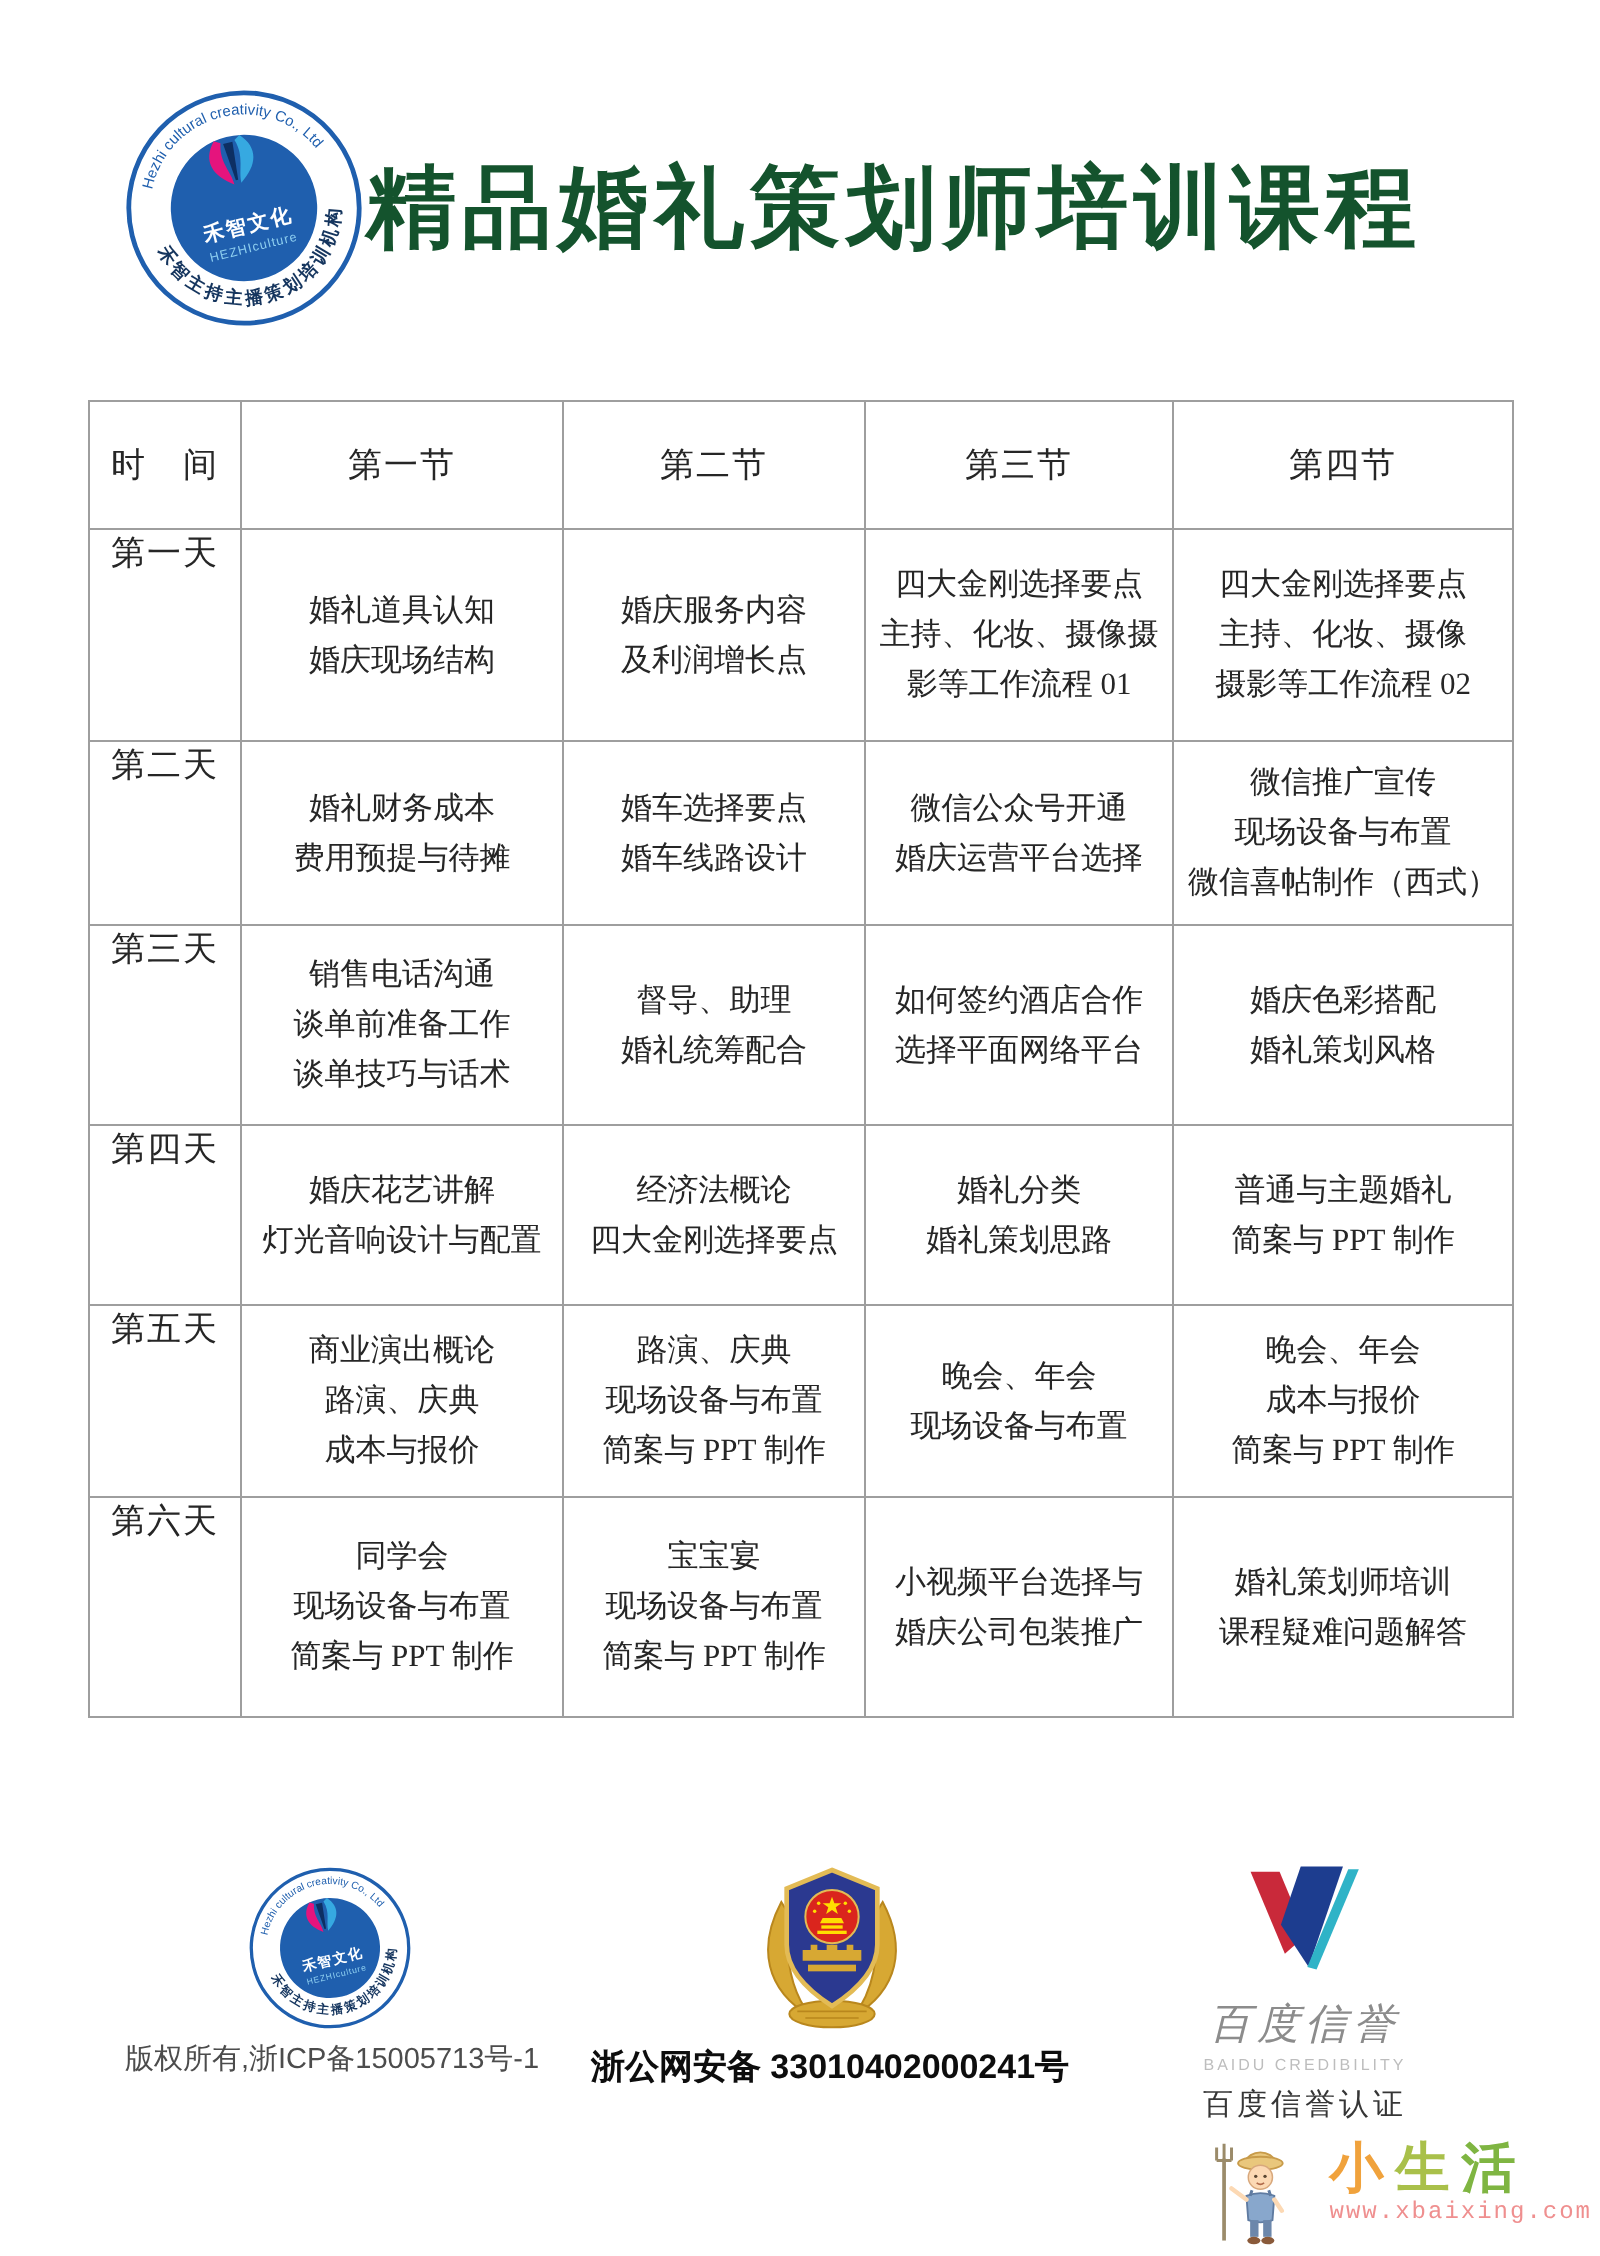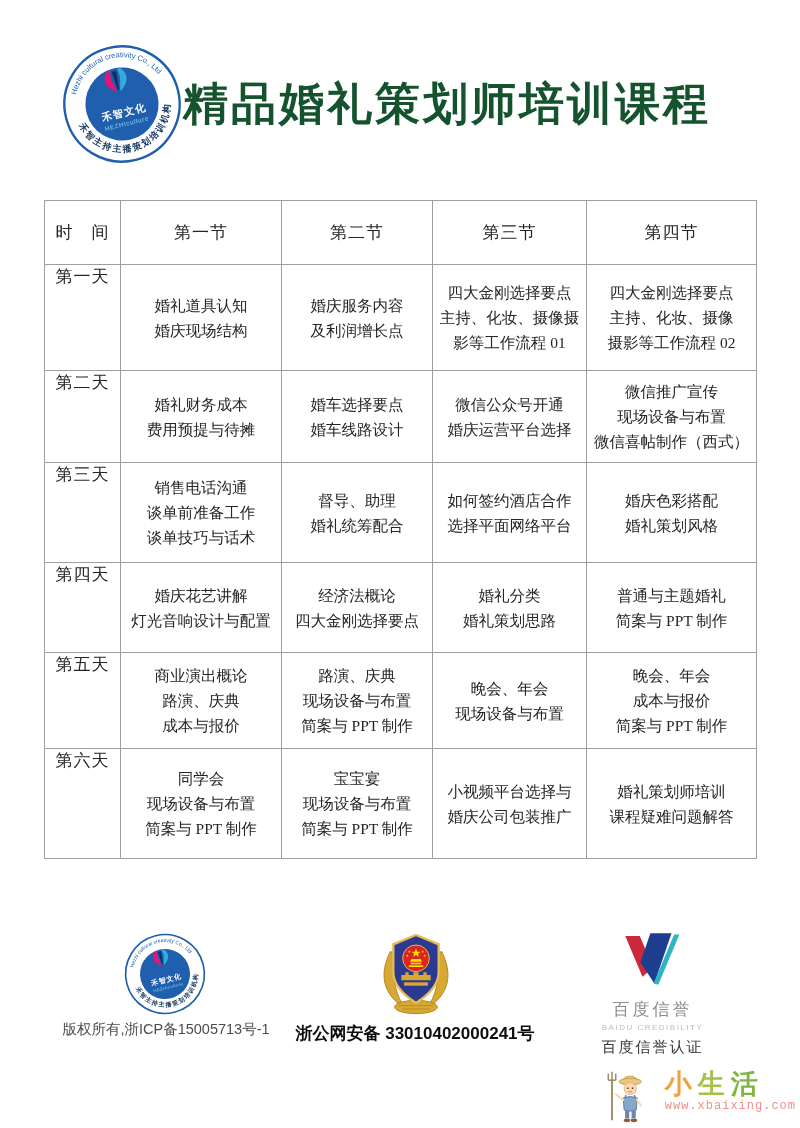--- a/index.html
+++ b/index.html
@@ -46,21 +46,21 @@
   td.content-cell{vertical-align:middle;text-align:center;font-size:15.5px;}
   .cell-line{line-height:25px;}
 
   
   .footer-badge{position:absolute;left:124px;top:933px;width:82px;height:82px;transform:rotate(-14deg);}
   .copyright{position:absolute;left:46px;top:1020px;width:240px;text-align:center;font-size:14.5px;color:#4c4c4c;margin:0;}
   .police-badge{position:absolute;left:376px;top:922px;width:80px;height:98px;}
   .police-text{position:absolute;left:285px;top:1022px;width:260px;text-align:center;font-size:17px;font-weight:bold;color:#0d0d0d;margin:0;}
   .baidu-block{position:absolute;left:580px;top:928px;width:145px;text-align:center;}
   .baidu-v{width:66px;height:66px;display:block;margin:0 auto;}
-  .baidu-cn{font-size:17px;color:var(--gray-text);letter-spacing:3px;margin:4px 0 0 0;}
+  .baidu-cn{font-size:21px;color:var(--gray-text);letter-spacing:3px;margin:4px 0 0 0;font-style:italic;}
   .baidu-en{font-size:8px;color:#bdbdbd;letter-spacing:1.5px;margin:2px 0 0 0;}
   .baidu-cert{font-size:15px;color:#363636;letter-spacing:2px;font-weight:500;margin:6px 0 0 0;}
 
   
   .watermark{position:absolute;right:4px;bottom:4px;display:flex;align-items:flex-start;gap:16px;}
   .wm-cartoon{width:42px;height:54px;flex:0 0 auto;}
   .wm-textcol{display:flex;flex-direction:column;margin-left:2px;}
   .wm-name{font-size:27px;font-weight:bold;letter-spacing:6px;line-height:28px;font-family:"Liberation Serif","DejaVu Serif",serif;}
   .wm-c1{color:var(--wm-orange);}
   .wm-c2{color:var(--wm-yellowgreen);}

